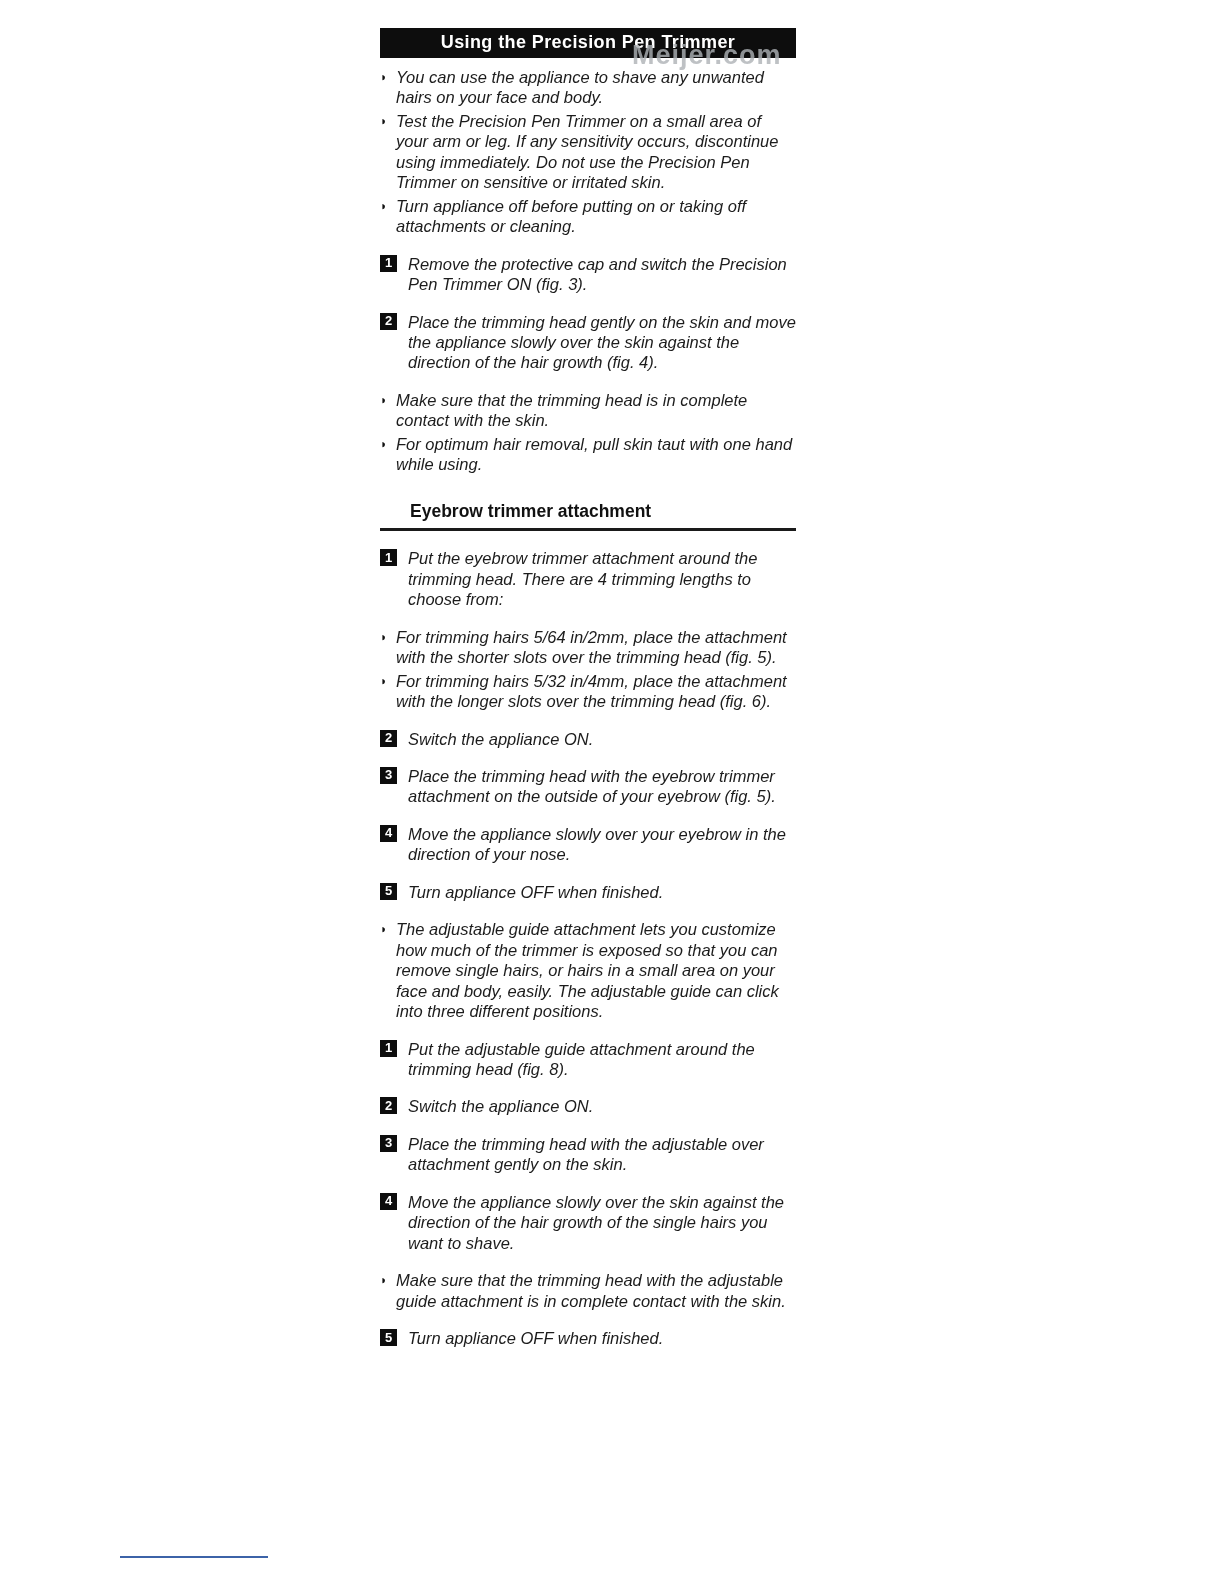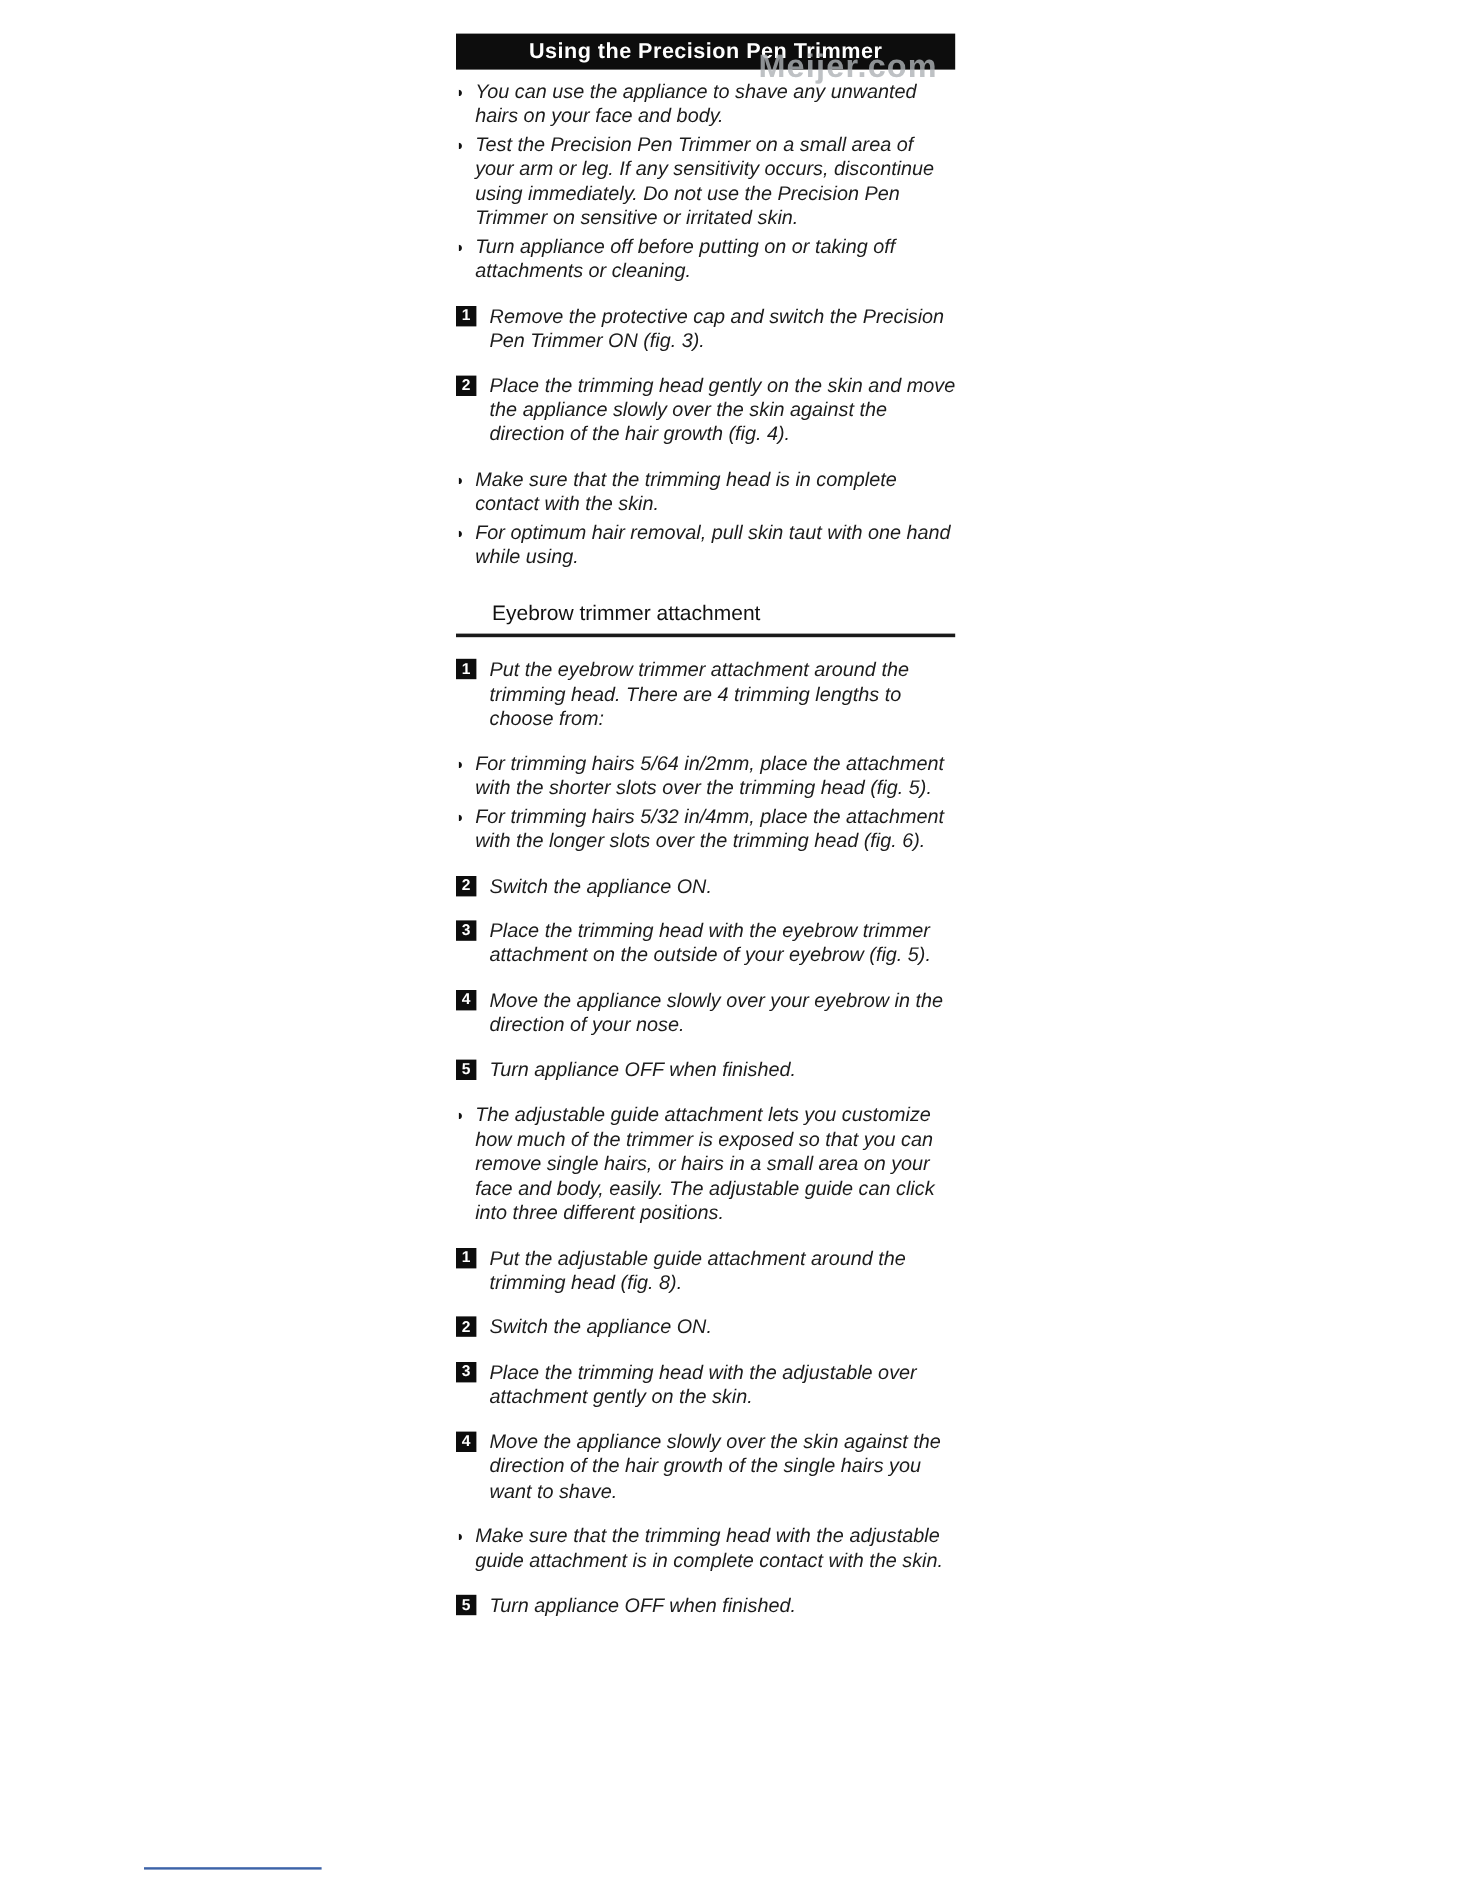--- a/index.html
+++ b/index.html
@@ -28,21 +28,21 @@
     flex:0 0 16px; width:16px; font-size:12px; line-height:20px; color:#111111;
   }
   .step { display:flex; margin:17px 0; }
   .step .badge {
     flex:0 0 17px; width:17px; height:17px; margin-right:11px; margin-top:1px;
     background:#0d0d0d; color:#ffffff; font-weight:bold; font-size:13px;
     display:flex; align-items:center; justify-content:center;
   }
   .text { flex:1;font-style:italic; }
   .heading {
-    font-weight:normal; font-size:17.5px; color:#111111;
+    font-weight:bold; font-size:17.5px; color:#111111;
     margin:26px 0 15px 0; padding:0 0 6px 30px;
     border-bottom:3px solid #1a1a1a;
   }
   .footer-line {
     position:absolute; left:120px; top:1556px; width:148px; height:2px;
     background:#3c63a8;
   }
 </style>
 </head>
 <body>

